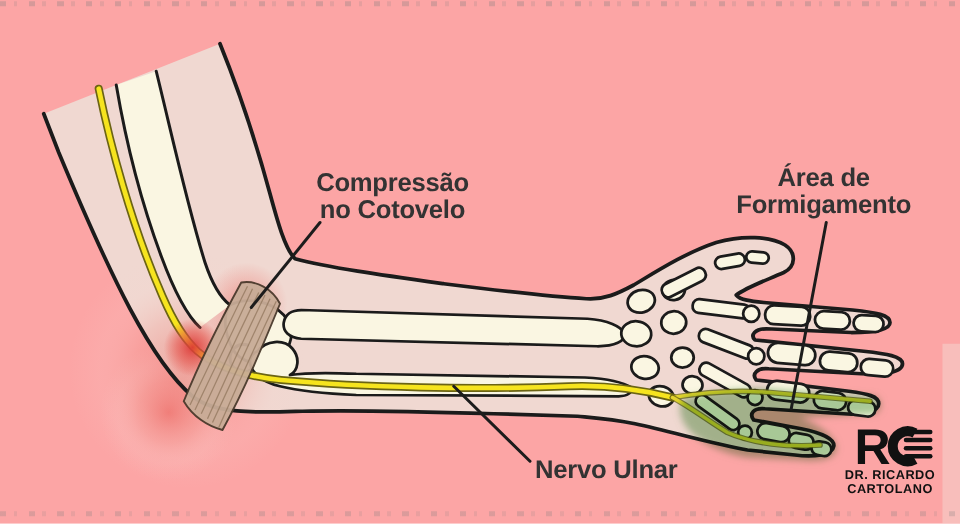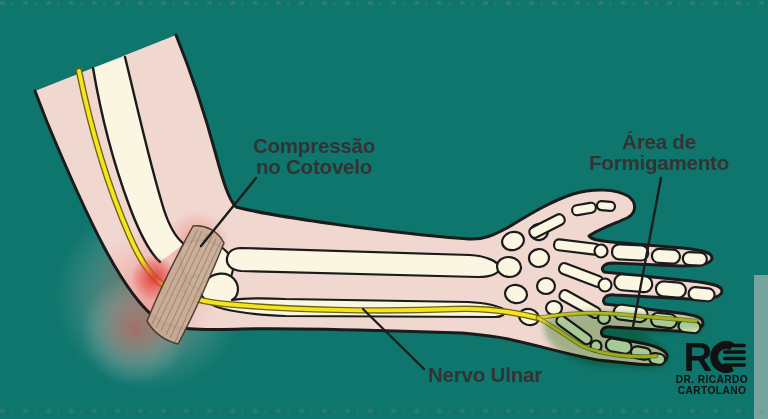--- a/index.html
+++ b/index.html
@@ -1,18 +1,18 @@
 <!DOCTYPE html>
 <html style="--background: #fdfdfb; --skin: #f0d8d1; --bone: #faf6e2; --outline: #1b1b1b; --nerve-yellow: #f6e41e; --nerve-edge: #6b6414; --nerve-branch-olive: #e3d42e; --compression-red: #dc3835; --glow-pink: #ef8a84; --tingling-green: #6fae6a; --ligament-tan: #c8ac97; --ligament-fiber: #8d7258; --label-text: #333333; --pointer-line: #1c1c1c; --logo-black: #111111;"><head>
 <meta charset="utf-8">
 <style>
   html,body{margin:0;padding:0;background:#ffffff;}
   .stage{
     position:relative;width:768px;height:419px;overflow:hidden;
-    background:#0f766e;
+    background:#fca5a5;
     font-family:"Liberation Sans",sans-serif;
   }
   .artifact{
     position:absolute;left:0;right:0;height:4px;pointer-events:none;
     background:repeating-linear-gradient(90deg,
       rgba(125,125,125,.30) 0 5px, transparent 5px 11px,
       rgba(125,125,125,.18) 11px 14px, transparent 14px 23px);
   }
   .artifact.top{top:1px;}
   .artifact.bottom{top:409px;opacity:.85;}

